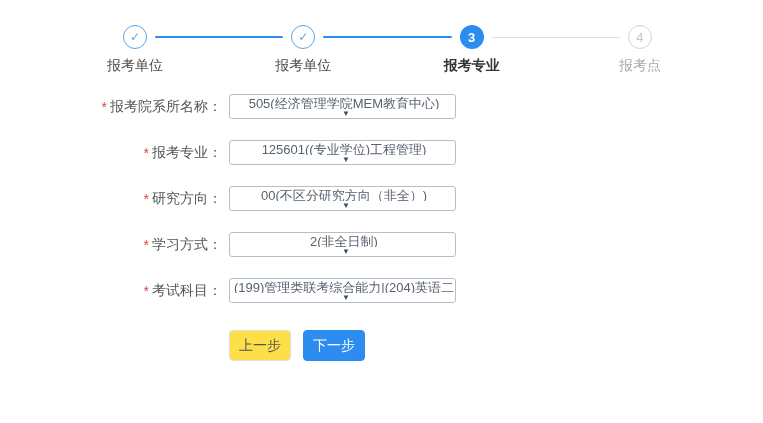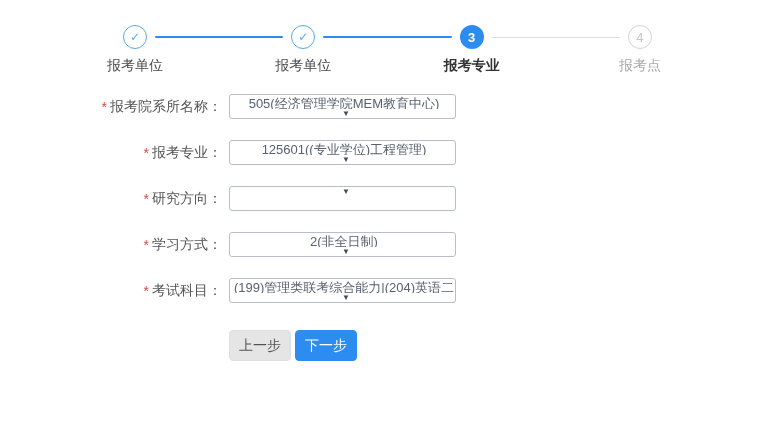--- a/index.html
+++ b/index.html
@@ -34,22 +34,22 @@
     border-radius:3px; background:#ffffff; display:flex; align-items:center;
     padding:0 6px 0 9px; cursor:pointer;flex-direction:column; }
   .select-value { flex:1; font-size:13px; color:#57626e; white-space:nowrap;
     overflow:hidden; }
   .select-arrow { font-size:8px; color:#444c55; margin-left:4px; flex:0 0 auto; }
 
   
   .btn-row { margin:27px 0 0 229px; display:flex; }
   .btn { height:31px; width:62px; border-radius:4px; font-size:14px;
     display:flex; align-items:center; justify-content:center; cursor:pointer; }
-  .btn-prev { background:#e5e5e5; border:1px solid #dcdfe6; color:#555555; }
-  .btn-next { background:#2d8cf0; border:1px solid #2d8cf0; color:#ffffff; margin-left:4px; }
+  .btn-prev { background:#fde047; border:1px solid #dcdfe6; color:#555555; }
+  .btn-next { background:#2d8cf0; border:1px solid #2d8cf0; color:#ffffff; margin-left:12px; }
 </style>
 </head>
 <body>
 
 <div class="stepper">
   <div class="step done">
     <div class="step-circle">✓</div>
     <div class="step-label">报考单位</div>
   </div>
   <div class="connector blue"></div>
@@ -93,20 +93,21 @@
       <span class="select-arrow">▼</span>
     </div>
   </div>
 
   <div class="form-row">
     <div class="row-label">
       <span class="req">*</span>
       <span>研究方向：</span>
     </div>
     <div class="select">
+      <span class="select-value">00(不区分研究方向（非全）)</span>
       <span class="select-arrow">▼</span>
     </div>
   </div>
 
   <div class="form-row">
     <div class="row-label">
       <span class="req">*</span>
       <span>学习方式：</span>
     </div>
     <div class="select">

